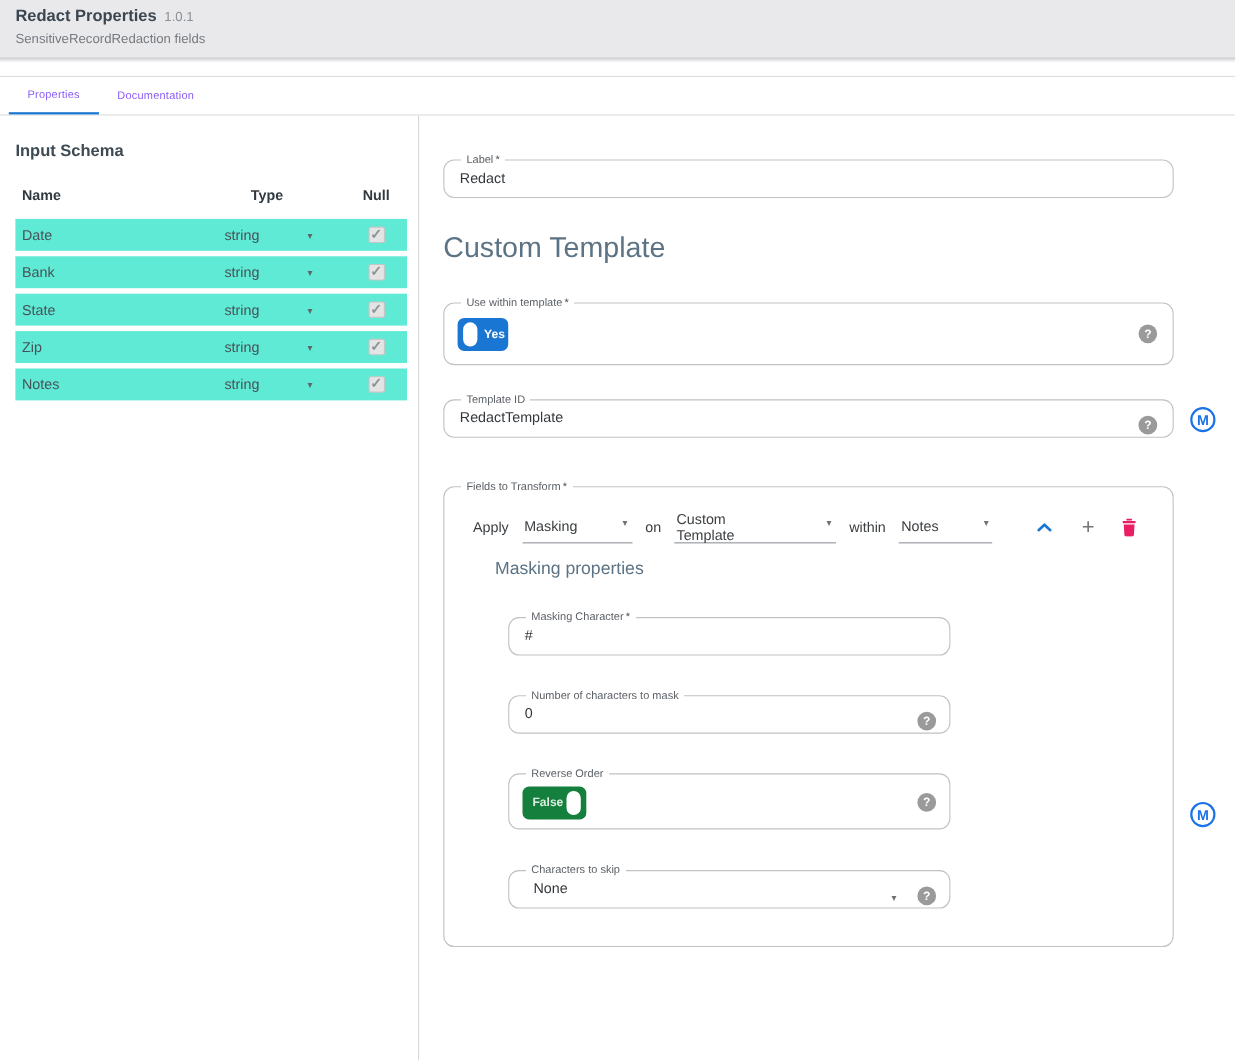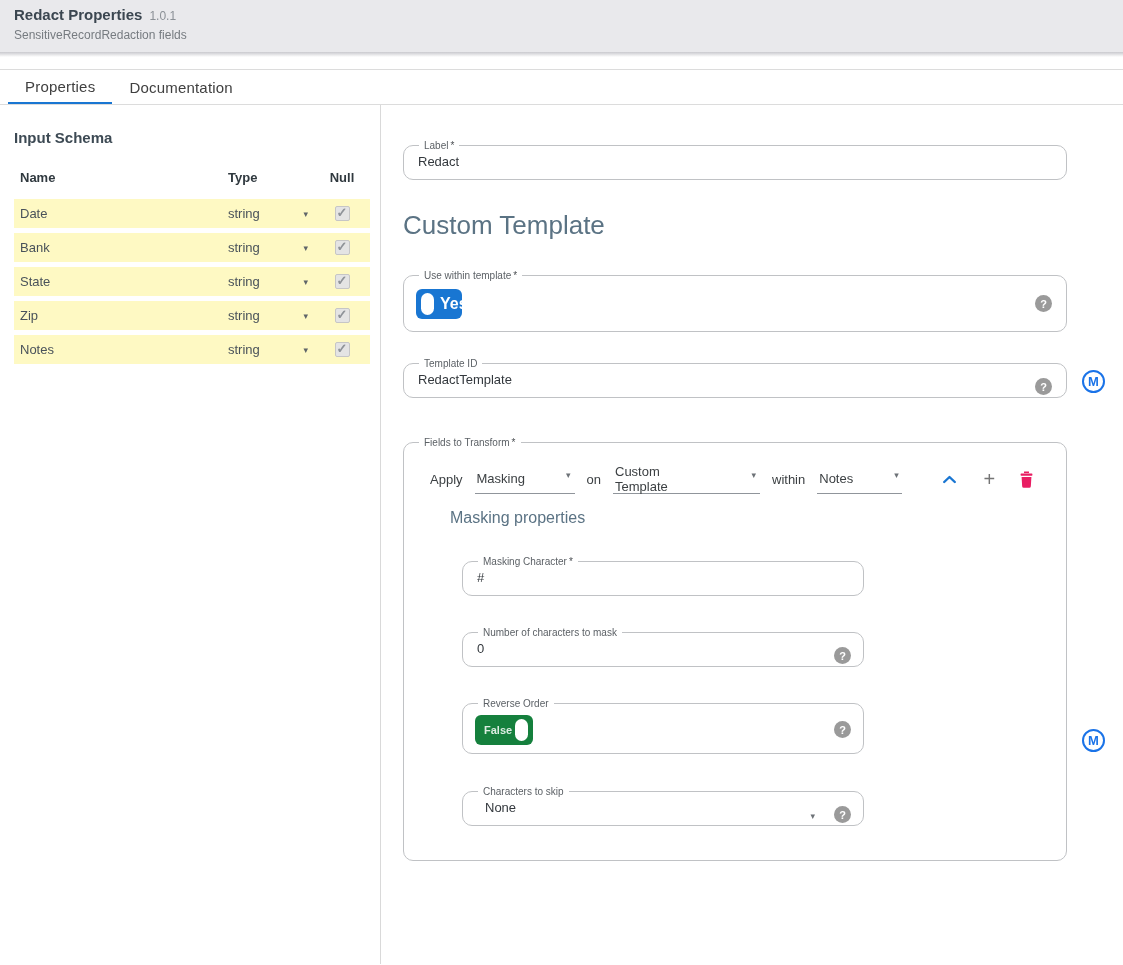--- a/index.html
+++ b/index.html
@@ -14,36 +14,36 @@
   .app-header .title-row{ display:flex; align-items:baseline; gap:7px; }
   .app-title{ font-size:15px; font-weight:700; color:#3b4650; }
   .app-version{ font-size:12px; color:#8b9096; }
   .app-subtitle{ font-size:12px; color:#767b80; margin-top:5px; }
   .header-shadow{ height:5px; background:linear-gradient(#c9c9ce, rgba(255,255,255,0)); }
 
   
   .tab-gap{ height:12px; }
   .tabbar{ height:36px; border-top:1px solid #dcdcdc; border-bottom:1px solid #dcdcdc;
            display:flex; align-items:stretch; padding-left:8px; background:#fff;}
-  .tab{ padding:0 17px; display:flex; align-items:center; font-size:15px; color:#404040;
+  .tab{ padding:0 17px; display:flex; align-items:center; font-size:10px; color:#8b5cf6;
         cursor:pointer; position:relative; letter-spacing:.2px;}
   .tab.active{ border-bottom:2px solid #1976d2; font-weight:400; }
 
   
   .main{ display:flex; height:859px; }
   .left-panel{ width:381px; min-width:381px; border-right:1px solid #d9d9d9; padding:24px 10px 0 14px; }
   .right-panel{ flex:1; padding:35px 0 0 22px; }
 
   
   .schema-title{ font-size:15px; font-weight:700; color:#3d4a54; margin-bottom:24px; }
   .schema-table{ width:356px; }
   .schema-head{ display:flex; align-items:center; font-size:13px; font-weight:700;
                 color:#30393f; padding-bottom:14px; }
-  .schema-row{ display:flex; align-items:center; height:29px; background:#fef9c3;
-               margin-bottom:5px; font-size:13px; color:#49525a; }
+  .schema-row{ display:flex; align-items:center; height:29px; background:#5eead4;
+               margin-bottom:5px; font-size:13px; color:#49525a;gap:24px; }
   .col-name{ flex:1; padding-left:6px; }
   .col-type{ width:86px; display:flex; align-items:center; justify-content:space-between; padding-right:6px;}
   .col-null{ width:56px; display:flex; justify-content:center; }
   .type-caret{ font-size:9px; color:#5f6569; }
   .checkbox{ width:15px; height:15px; background:#e4e4e4; border:1px solid #c6c6c6;
              border-radius:2px; position:relative; }
   .checkbox.checked::after{ content:"✓"; position:absolute; left:1px; top:-2px;
              font-size:13px; font-weight:700; color:#8f9398; }
 
   
@@ -58,21 +58,21 @@
               justify-content:center; position:absolute; cursor:pointer; }
 
   .section-heading{ font-size:26px; font-weight:400; color:#5b7384; line-height:30px; }
   .sub-heading{ font-size:16px; font-weight:400; color:#5b7384; line-height:19px; }
 
   
   .toggle{ height:30px; border-radius:6px; position:relative; display:flex; align-items:center; cursor:pointer; }
   .toggle .knob{ position:absolute; top:4px; width:13px; height:22px; background:#fff; border-radius:7px; }
   .toggle.on{ width:46px; background:#1976d2; }
   .toggle.on .knob{ left:5px; }
-  .toggle.on .toggle-label{ color:#fff; font-size:16px; font-weight:700; margin-left:24px; }
+  .toggle.on .toggle-label{ color:#fff; font-size:11px; font-weight:700; margin-left:24px; }
   .toggle.off{ width:58px; background:#15803d; }
   .toggle.off .knob{ right:5px; }
   .toggle.off .toggle-label{ color:rgba(255,255,255,.85); font-size:11px; font-weight:700; margin-left:9px; }
 
   
   .fields-fieldset{ height:424px; padding:0; }
   .apply-row{ display:flex; align-items:center; margin:13px 0 0 14px; height:36px;
               font-size:13px; color:#3c4043; }
   .inline-select{ border-bottom:1px solid #90959b; display:flex; align-items:center;
                   justify-content:space-between; height:30px; padding:0 4px 0 2px;

